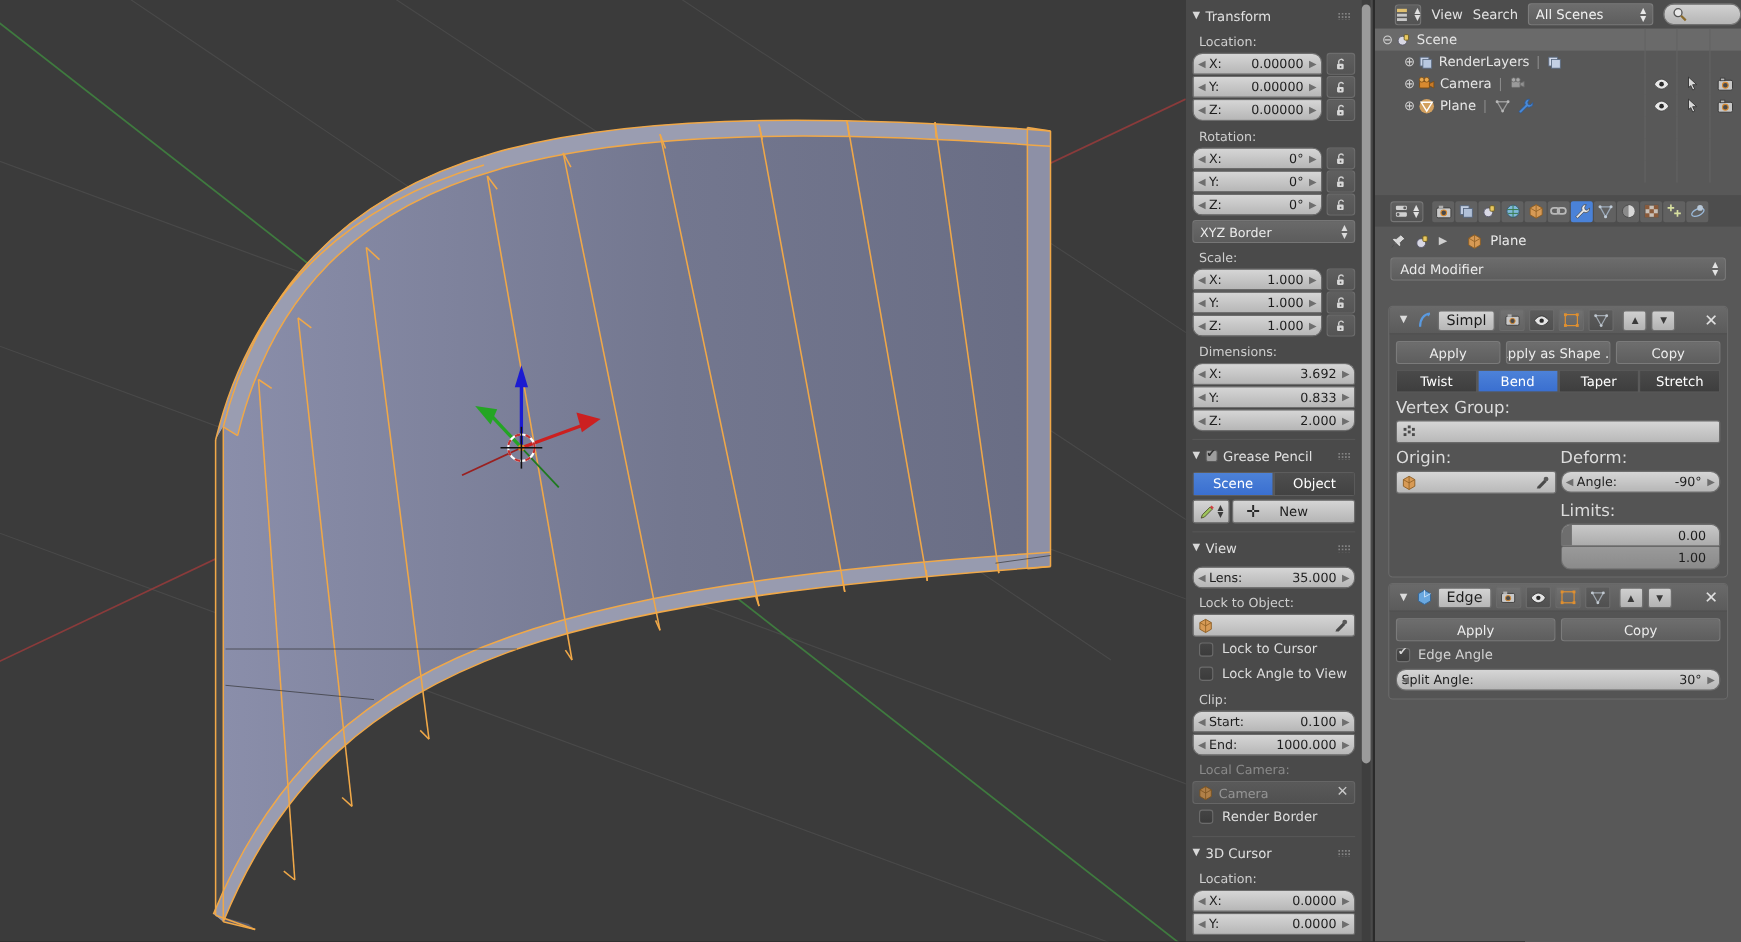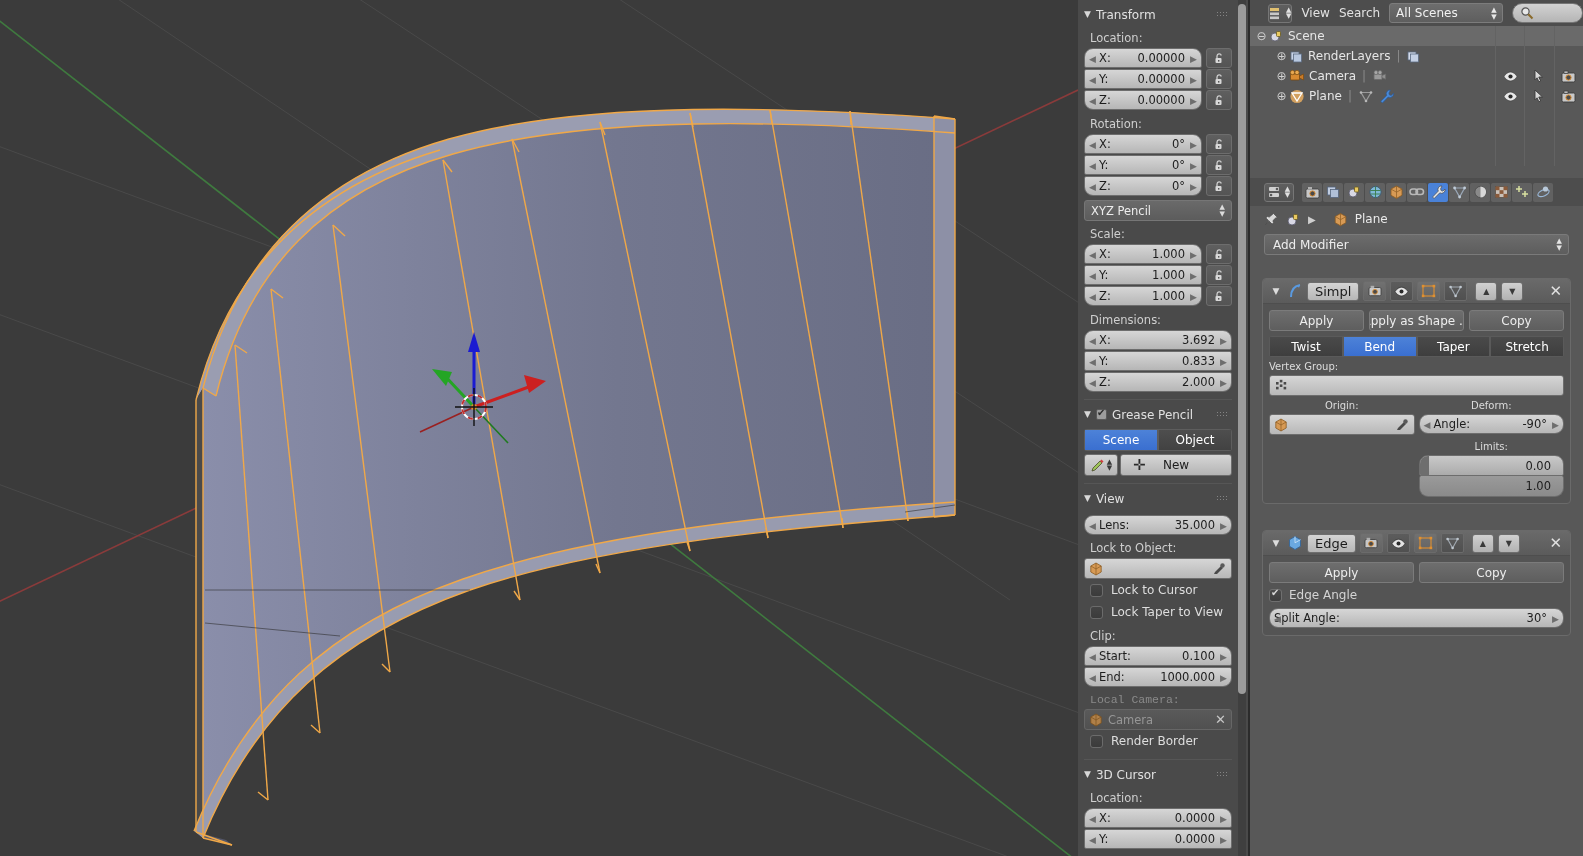--- a/index.html
+++ b/index.html
@@ -49,21 +49,21 @@
   .panel-head .chk{
     width:11px; height:11px; background:#9d9d9d; border:1px solid #5a5a5a;
     border-radius:2px; position:relative;
   }
   .panel-head .chk:after{
     content:"✔"; position:absolute; left:0px; top:-3px; font-size:10px; color:#2c2c2c;
   }
   .sep{ height:1px; background:#565656; margin:7px 0 2px 0; }
 
   .sublabel{ font-size:11.5px; color:#cfcfcf; margin:6px 0 3px 6px; }
-  .sublabel.dim{ color:#8a8a8a;font-family:Liberation Mono, monospace; }
+  .sublabel.dim{ color:#8a8a8a; }
 
   
   .field{
     position:relative; height:20px; margin:0 0 1px 0;
     background:linear-gradient(#d6d6d6,#b6b6b6);
     border:1px solid #6d6d6d;
     display:flex; align-items:center; color:#1d1d1d; font-size:11.5px;
   }
   .field.top{ border-radius:9px 9px 2px 2px; }
   .field.mid{ border-radius:2px; }
@@ -243,23 +243,23 @@
     font-size:12px; color:#fff; border:1px solid #5a5a5a;text-align:center;
   }
   .mt-on{ background:linear-gradient(#4d82d8,#3a6fd0); }
   .mt-off{ background:linear-gradient(#4a4a4a,#3e3e3e); }
 
   .vgfield{
     height:21px; border-radius:3px; margin-top:2px;
     background:linear-gradient(#d6d6d6,#b8b8b8); border:1px solid #6d6d6d;
     display:flex; align-items:center; padding:0 5px;
   }
-  .mod-cols{ display:flex; gap:4px; margin-top:4px;text-align:center; }
+  .mod-cols{ display:flex; gap:4px; margin-top:4px; }
   .mod-col{ flex:1; }
-  .mlabel{ font-size:10px; color:#dcdcdc; margin-bottom:3px; }
+  .mlabel{ font-size:15px; color:#dcdcdc; margin-bottom:3px; }
   .limit-slider{
     height:21px; border:1px solid #6d6d6d; border-radius:9px 9px 2px 2px;
     background:linear-gradient(#c9c9c9,#ababab); position:relative; overflow:hidden;
     display:flex; align-items:center; justify-content:flex-end; padding-right:12px;
     color:#1d1d1d; font-size:11.5px;
   }
   .limit-slider .fill{ position:absolute; left:0; top:0; bottom:0; width:9px; background:#6e6e6e; }
   .limit-slider2{
     height:21px; border:1px solid #6d6d6d; border-radius:2px 2px 9px 9px; border-top:none;
     background:linear-gradient(#9a9a9a,#8a8a8a); position:relative;
@@ -507,21 +507,21 @@
         <div class="lockbtn">
           <svg width="13" height="13" viewBox="0 0 13 13">
               <path d="M4 6V4a2.2 2.2 0 0 1 4.3-.5" fill="none" stroke="#cfcfcf" stroke-width="1.3"></path>
               <rect x="2.5" y="6" width="6" height="5" rx="1" fill="#d8d8d8"></rect>
               <rect x="5" y="8" width="1.4" height="1.6" fill="#555"></rect>
             </svg>
         </div>
       </div>
 
       <div class="dropdown">
-        <span>XYZ Pencil</span>
+        <span>XYZ Border</span>
         <span class="spin">▲<br>▼</span>
       </div>
 
       <div class="sublabel">Scale:</div>
       <div class="row">
         <div class="fieldcol">
           <div class="field top">
             <span class="ar-l">◀</span>
             <span class="lbl">X:</span>
             <span class="val">1.000</span>
@@ -641,21 +641,21 @@
           <path d="M2 12l1-2 6-6 2 2-6 6z" fill="#4a4a4a"></path>
           <circle cx="10.5" cy="3.5" r="2.2" fill="#5a5a5a"></circle>
         </svg>
       </div>
       <div class="checkrow">
         <span class="cbox"></span>
         <span>Lock to Cursor</span>
       </div>
       <div class="checkrow">
         <span class="cbox"></span>
-        <span>Lock Taper to View</span>
+        <span>Lock Angle to View</span>
       </div>
       <div class="sublabel">Clip:</div>
       <div class="field top">
         <span class="ar-l">◀</span>
         <span class="lbl">Start:</span>
         <span class="val">0.100</span>
         <span class="ar-r">▶</span>
       </div>
       <div class="field bot">
         <span class="ar-l">◀</span>

